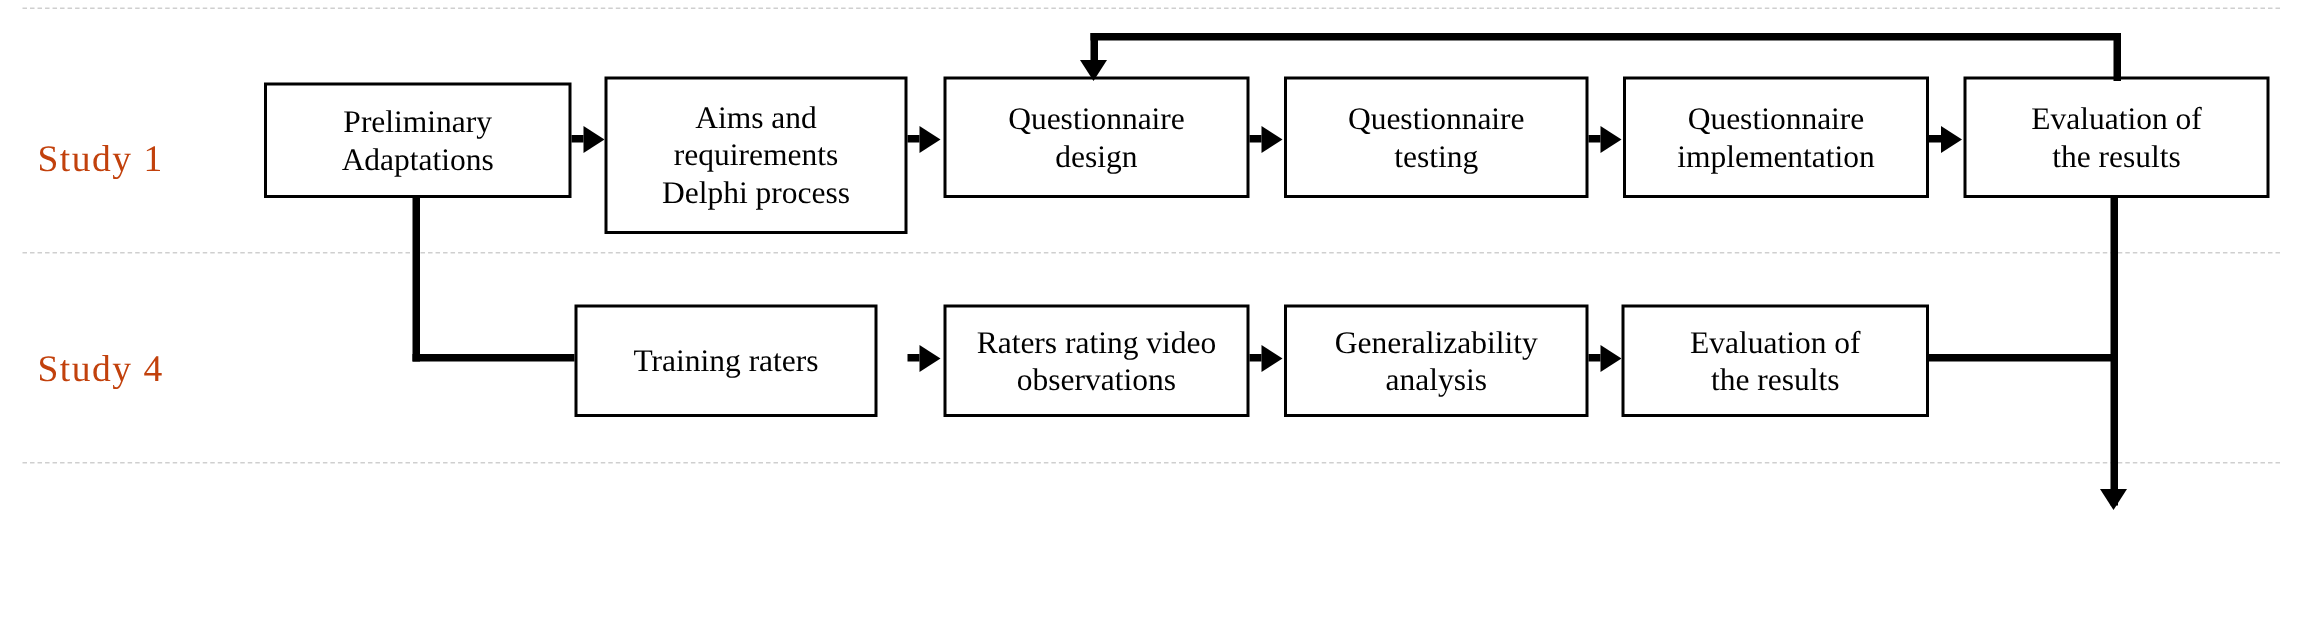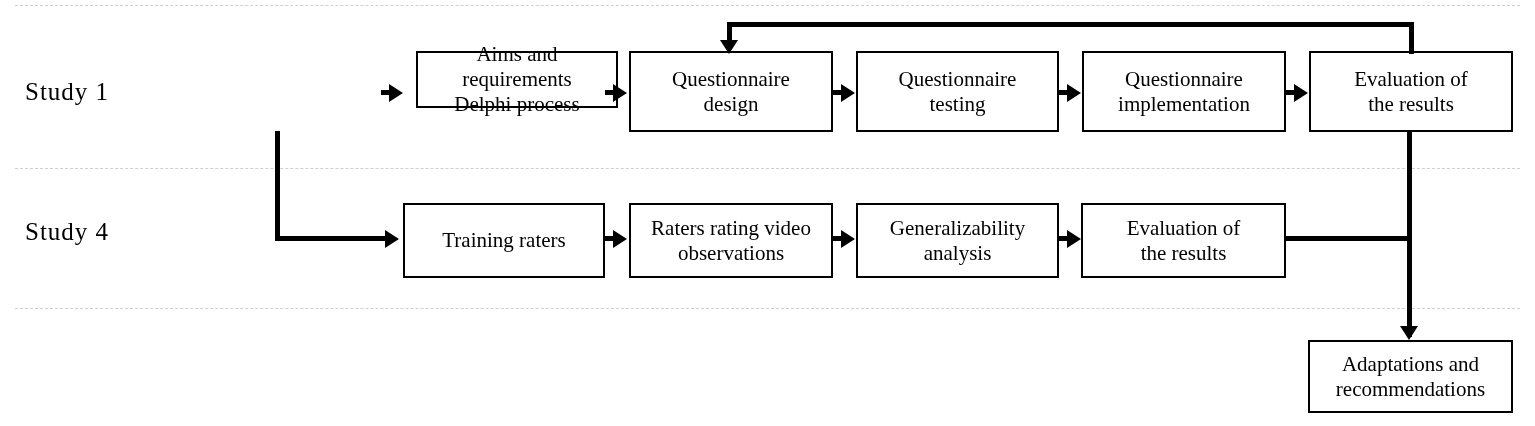--- a/index.html
+++ b/index.html
@@ -13,25 +13,26 @@
   }
   .swimlane-rule{
     position:absolute;
     left:15px;
     width:1505px;
     height:0;
     border-top:1.6px dashed #cfcfcf;
   }
   .lane-label{
     position:absolute;
-    color:#000000;
+    color:#c2410c;
     font-size:25px;
     letter-spacing:1px;
     white-space:nowrap;
     font-family:"Liberation Serif","DejaVu Serif",serif;
+    margin-top:15px;
   }
   .node{
     position:absolute;
     box-sizing:border-box;
     border:2.6px solid #000000;
     background:#ffffff;
     color:#000000;
     display:flex;
     align-items:center;
     justify-content:center;
@@ -68,25 +69,27 @@
 
 <div id="root">
 
   <div class="swimlane-rule" style="top:5px;"></div>
   <div class="swimlane-rule" style="top:168px;"></div>
   <div class="swimlane-rule" style="top:308px;"></div>
 
   <div class="lane-label" style="left:25px;top:78px;">Study 1</div>
   <div class="lane-label" style="left:25px;top:218px;">Study 4</div>
 
+  <div class="node" style="left:176px;top:55px;width:205px;height:77px;">Preliminary
+Adaptations</div>
 
   <div class="conn h" style="left:381px;top:90px;width:8px;"></div>
   <div class="arrow right" style="left:389px;top:84px;"></div>
 
-  <div class="node" style="left:416px;top:51px;width:202px;height:57px;">Aims and
+  <div class="node" style="left:403px;top:51px;width:202px;height:105px;">Aims and
 requirements
 Delphi process</div>
 
   <div class="conn h" style="left:605px;top:90px;width:8px;"></div>
   <div class="arrow right" style="left:613px;top:84px;"></div>
 
   <div class="node" style="left:629px;top:51px;width:204px;height:81px;">Questionnaire
 design</div>
 
   <div class="conn h" style="left:833px;top:90px;width:8px;"></div>
@@ -109,21 +112,21 @@
 
   <div class="conn v" style="left:1409px;top:22px;height:32px;"></div>
   <div class="conn h" style="left:727px;top:22px;width:687px;"></div>
   <div class="conn v" style="left:727px;top:22px;height:21px;"></div>
   <div class="arrow down" style="left:720px;top:40px;"></div>
 
   <div class="conn v" style="left:275px;top:131px;height:110px;"></div>
   <div class="conn h" style="left:275px;top:236px;width:110px;"></div>
   <div class="arrow right" style="left:385px;top:230px;"></div>
 
-  <div class="node" style="left:403px;top:203px;width:202px;height:75px;">Training  raters</div>
+  <div class="node" style="left:383px;top:203px;width:202px;height:75px;">Training  raters</div>
 
   <div class="conn h" style="left:605px;top:236px;width:8px;"></div>
   <div class="arrow right" style="left:613px;top:230px;"></div>
 
   <div class="node" style="left:629px;top:203px;width:204px;height:75px;text-align:center;">Raters rating  video
 observations</div>
 
   <div class="conn h" style="left:833px;top:236px;width:8px;"></div>
   <div class="arrow right" style="left:841px;top:230px;"></div>
 
@@ -133,16 +136,14 @@
   <div class="conn h" style="left:1059px;top:236px;width:8px;"></div>
   <div class="arrow right" style="left:1067px;top:230px;"></div>
 
   <div class="node" style="left:1081px;top:203px;width:205px;height:75px;">Evaluation  of
 the results</div>
 
   <div class="conn h" style="left:1286px;top:236px;width:126px;"></div>
   <div class="conn v" style="left:1407px;top:132px;height:205px;"></div>
   <div class="arrow down" style="left:1400px;top:326px;"></div>
 
-  <div class="node" style="left:1308px;top:340px;width:205px;height:73px;">Adaptations and
-recommendations</div>
 
 </div>
 
 </body></html>

